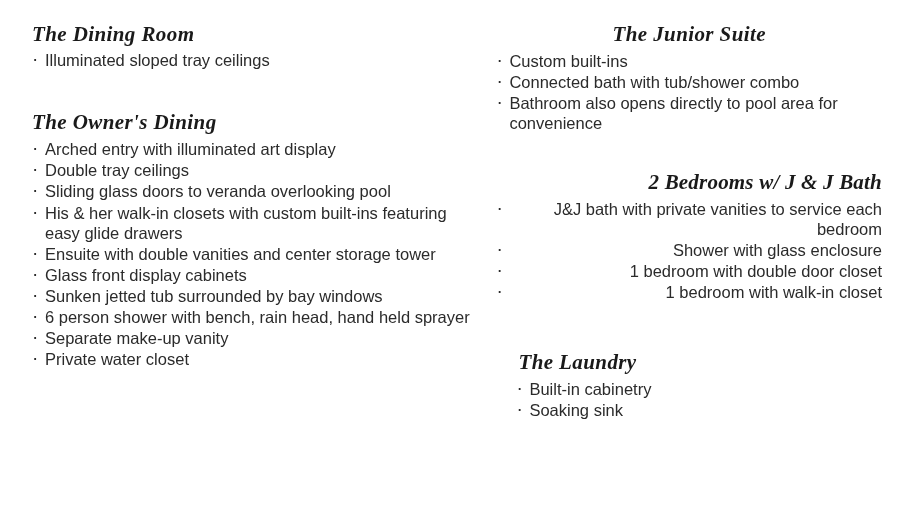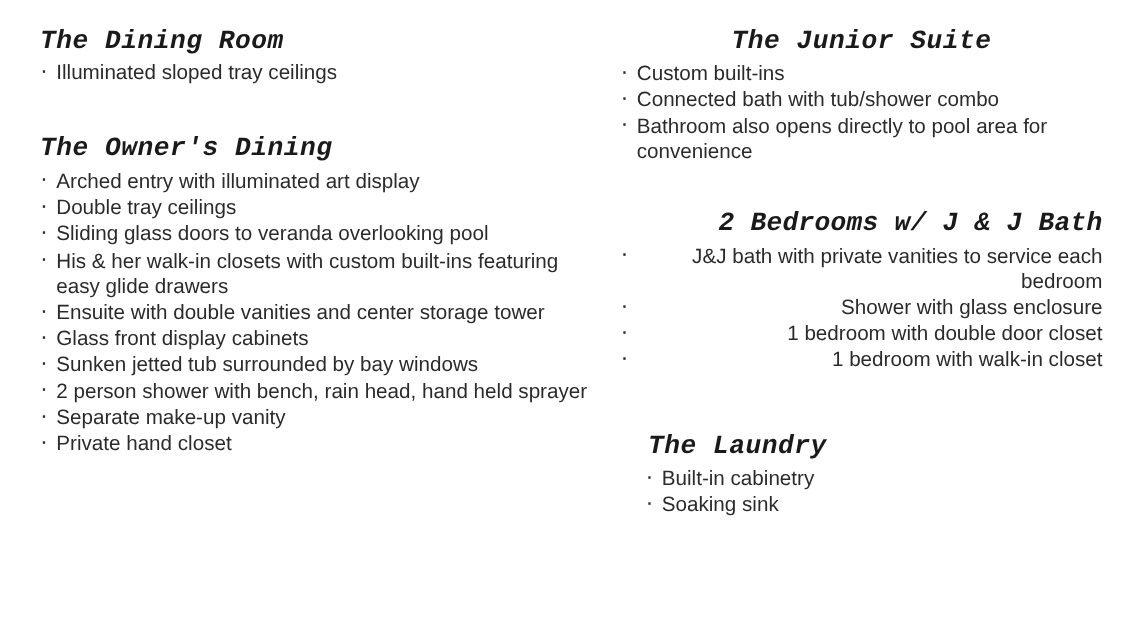--- a/index.html
+++ b/index.html
@@ -38,21 +38,21 @@
     padding-right: 8px;
   }
   .col-right {
     width: 412px;
     padding-left: 18px;
   }
   .section {
     margin-bottom: 6px;
   }
   .section-title {
-    font-family: Liberation Mono, monospace;
+    font-family: Liberation Serif, serif;
     font-style: italic;
     font-weight: bold;
     font-size: 21px;
     letter-spacing: 0.4px;
     color: #1a1a1a;
     margin: 12px 0 2px 0;
     white-space: nowrap;
   }
   .bullets {
     list-style: none;
@@ -109,23 +109,23 @@
       <div class="section sec-owner">
         <div class="section-title">The Owner's Dining</div>
         <ul class="bullets">
           <li>Arched entry with illuminated art display</li>
           <li>Double tray ceilings</li>
           <li>Sliding glass doors to veranda overlooking pool</li>
           <li>His &amp; her walk-in closets with custom built-ins featuring easy glide drawers</li>
           <li>Ensuite with double vanities and center storage tower</li>
           <li>Glass front display cabinets</li>
           <li>Sunken jetted tub surrounded by bay windows</li>
-          <li>2 person shower with bench, rain head, hand held sprayer</li>
+          <li>6 person shower with bench, rain head, hand held sprayer</li>
           <li>Separate make-up vanity</li>
-          <li>Private hand closet</li>
+          <li>Private water closet</li>
         </ul>
       </div>
 
     </div>
 
     <div class="col col-right">
 
       <div class="section sec-junior">
         <div class="section-title">The Junior Suite</div>
         <ul class="bullets">

